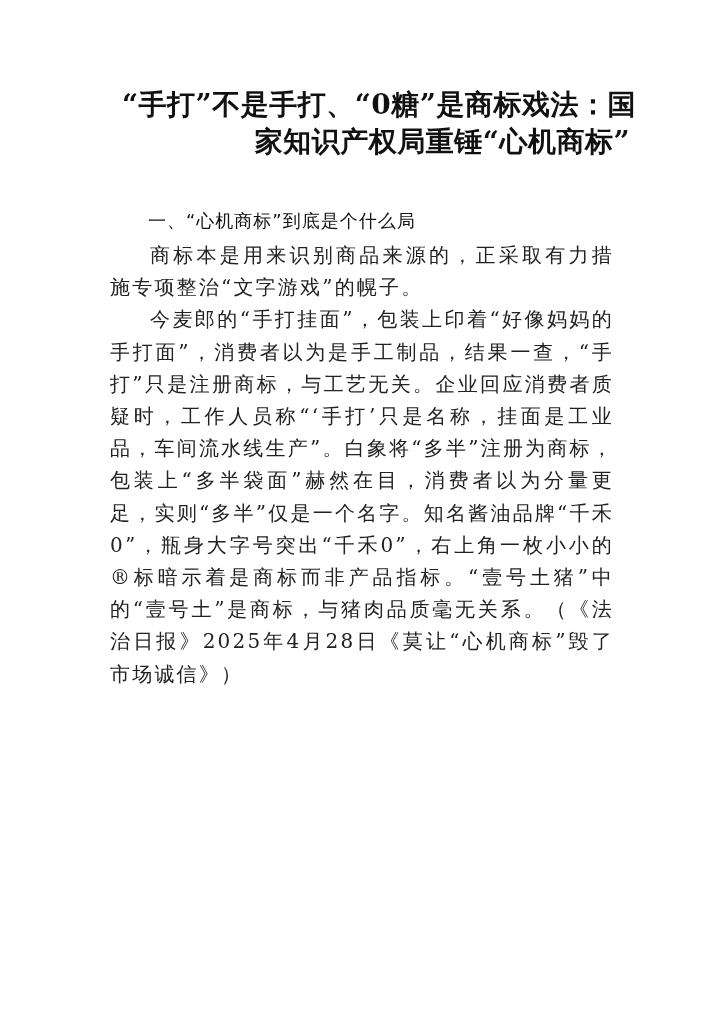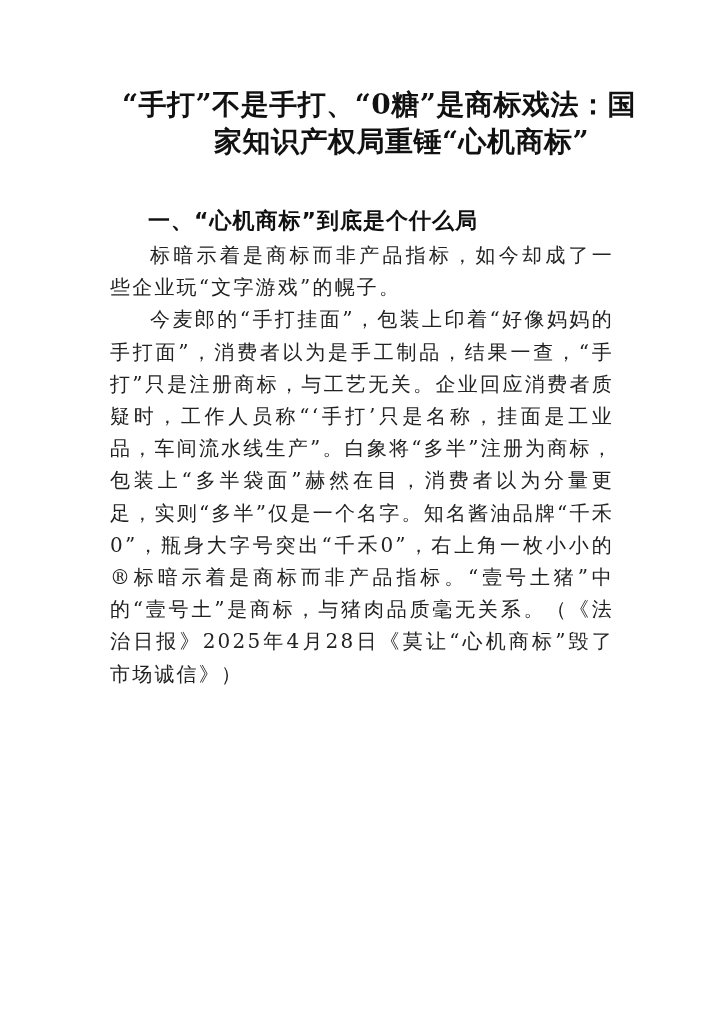--- a/index.html
+++ b/index.html
@@ -9,40 +9,40 @@
     font-family: "DejaVu Serif", "Liberation Serif", serif;
   }
   .page { position: absolute; left: 0; top: 0; width: 665px; height: 1024px; background: #fff; }
   .title {
     position: absolute; left: 100px; top: 86px; width: 530px;
     font-family: "DejaVu Serif", "Liberation Serif", serif;
     font-weight: bold; font-size: 28px; line-height: 37px;
     color: #111;
   }
   .title .t1 { display: block; text-align: left; padding-left: 22px; white-space: nowrap; letter-spacing: 0.5px; }
-  .title .t2 { display: block; text-align: center; padding-left: 73px; white-space: nowrap; letter-spacing: 0.5px; }
+  .title .t2 { display: block; text-align: right; padding-left: 73px; white-space: nowrap; letter-spacing: 0.5px; }
   .body {
     position: absolute; left: 110px; top: 199px; width: 504px;
     font-size: 20px; line-height: 32.2px; letter-spacing: 2.2px;
     text-align: justify; color: #222;
   }
   .body p { margin: 0; text-indent: 40px; }
   .body h2 {
-    margin: 6px 0 2px 0; font-size: 22px; line-height: 32px;
-    font-family: "DejaVu Sans", "Liberation Sans", sans-serif; font-weight: bold;
+    margin: 6px 0 2px 0; font-size: 18px; line-height: 32px;
+    font-family: "DejaVu Sans", "Liberation Sans", sans-serif; font-weight: normal;
     text-indent: 38px; letter-spacing: 1px; color: #111;
   }
 </style>
 </head>
 <body>
 
 <div class="page">
   <div class="title">
     <span class="t1">“手打”不是手打、“0糖”是商标戏法：国</span>
     <span class="t2">家知识产权局重锤“心机商标”</span>
   </div>
 
   <div class="body">
     <h2>一、“心机商标”到底是个什么局</h2>
-    <p>标暗示着是商标而非产品指标，如今却成了一些企业玩“文字游戏”的幌子。</p>
+    <p>商标本是用来识别商品来源的，正采取有力措施专项整治“文字游戏”的幌子。</p>
     <p>今麦郎的“手打挂面”，包装上印着“好像妈妈的手打面”，消费者以为是手工制品，结果一查，“手打”只是注册商标，与工艺无关。企业回应消费者质疑时，工作人员称“‘手打’只是名称，挂面是工业品，车间流水线生产”。白象将“多半”注册为商标，包装上“多半袋面”赫然在目，消费者以为分量更足，实则“多半”仅是一个名字。知名酱油品牌“千禾0”，瓶身大字号突出“千禾0”，右上角一枚小小的®标暗示着是商标而非产品指标。“壹号土猪”中的“壹号土”是商标，与猪肉品质毫无关系。（《法治日报》2025年4月28日《莫让“心机商标”毁了市场诚信》）</p>
   </div>
 </div>
 
 </body></html>

